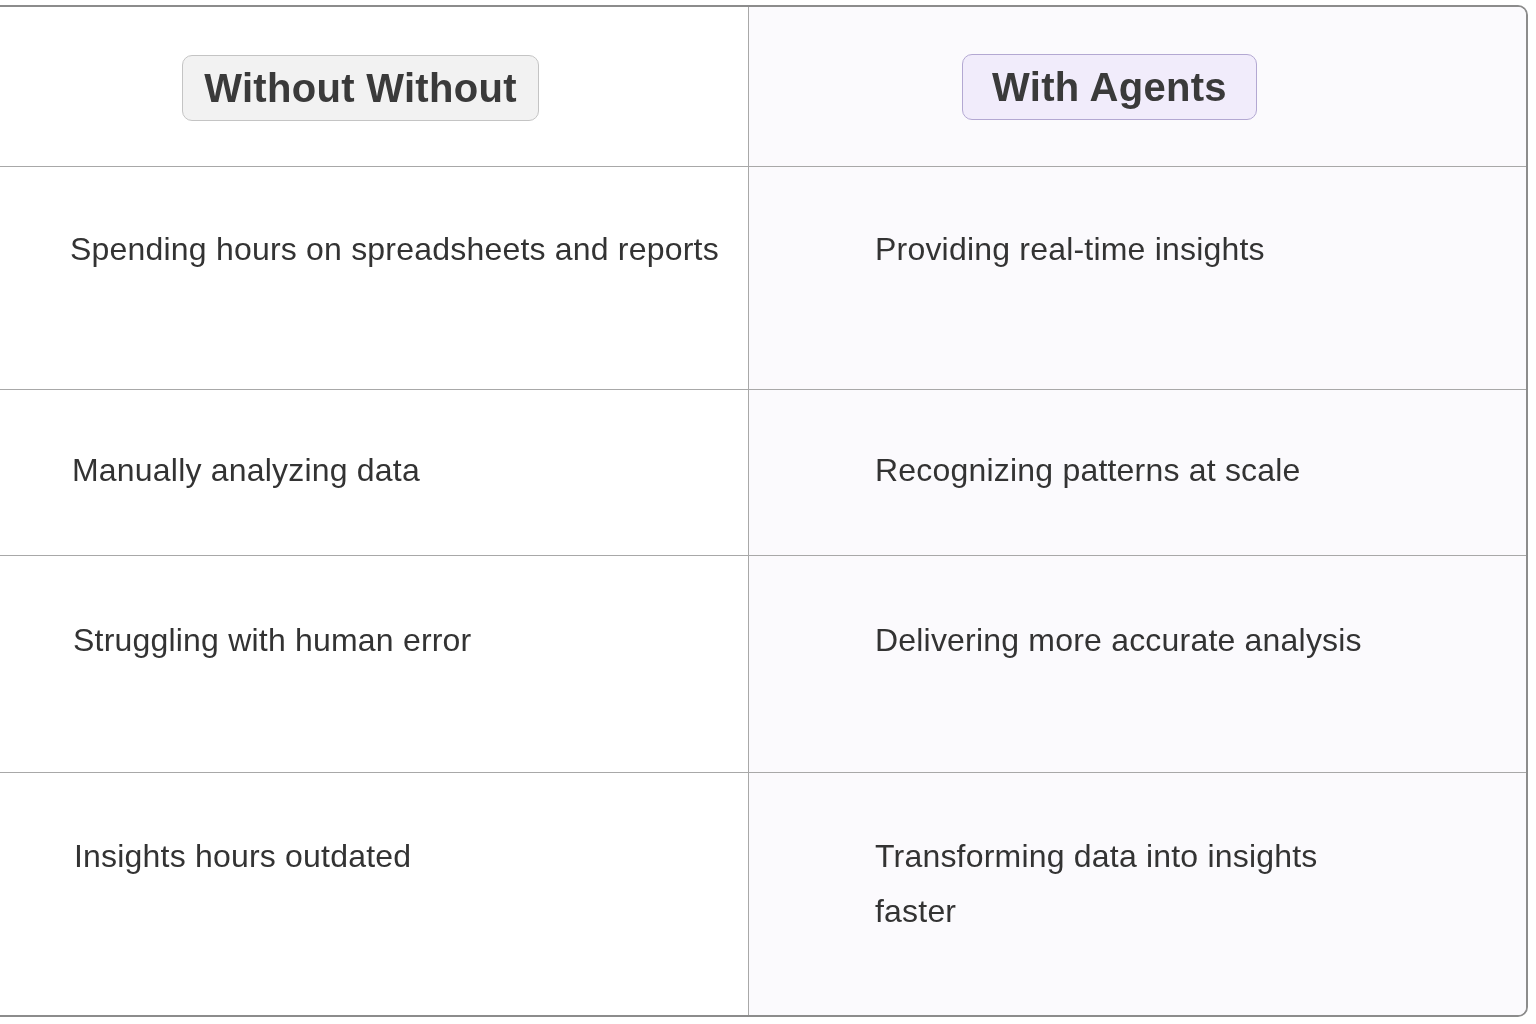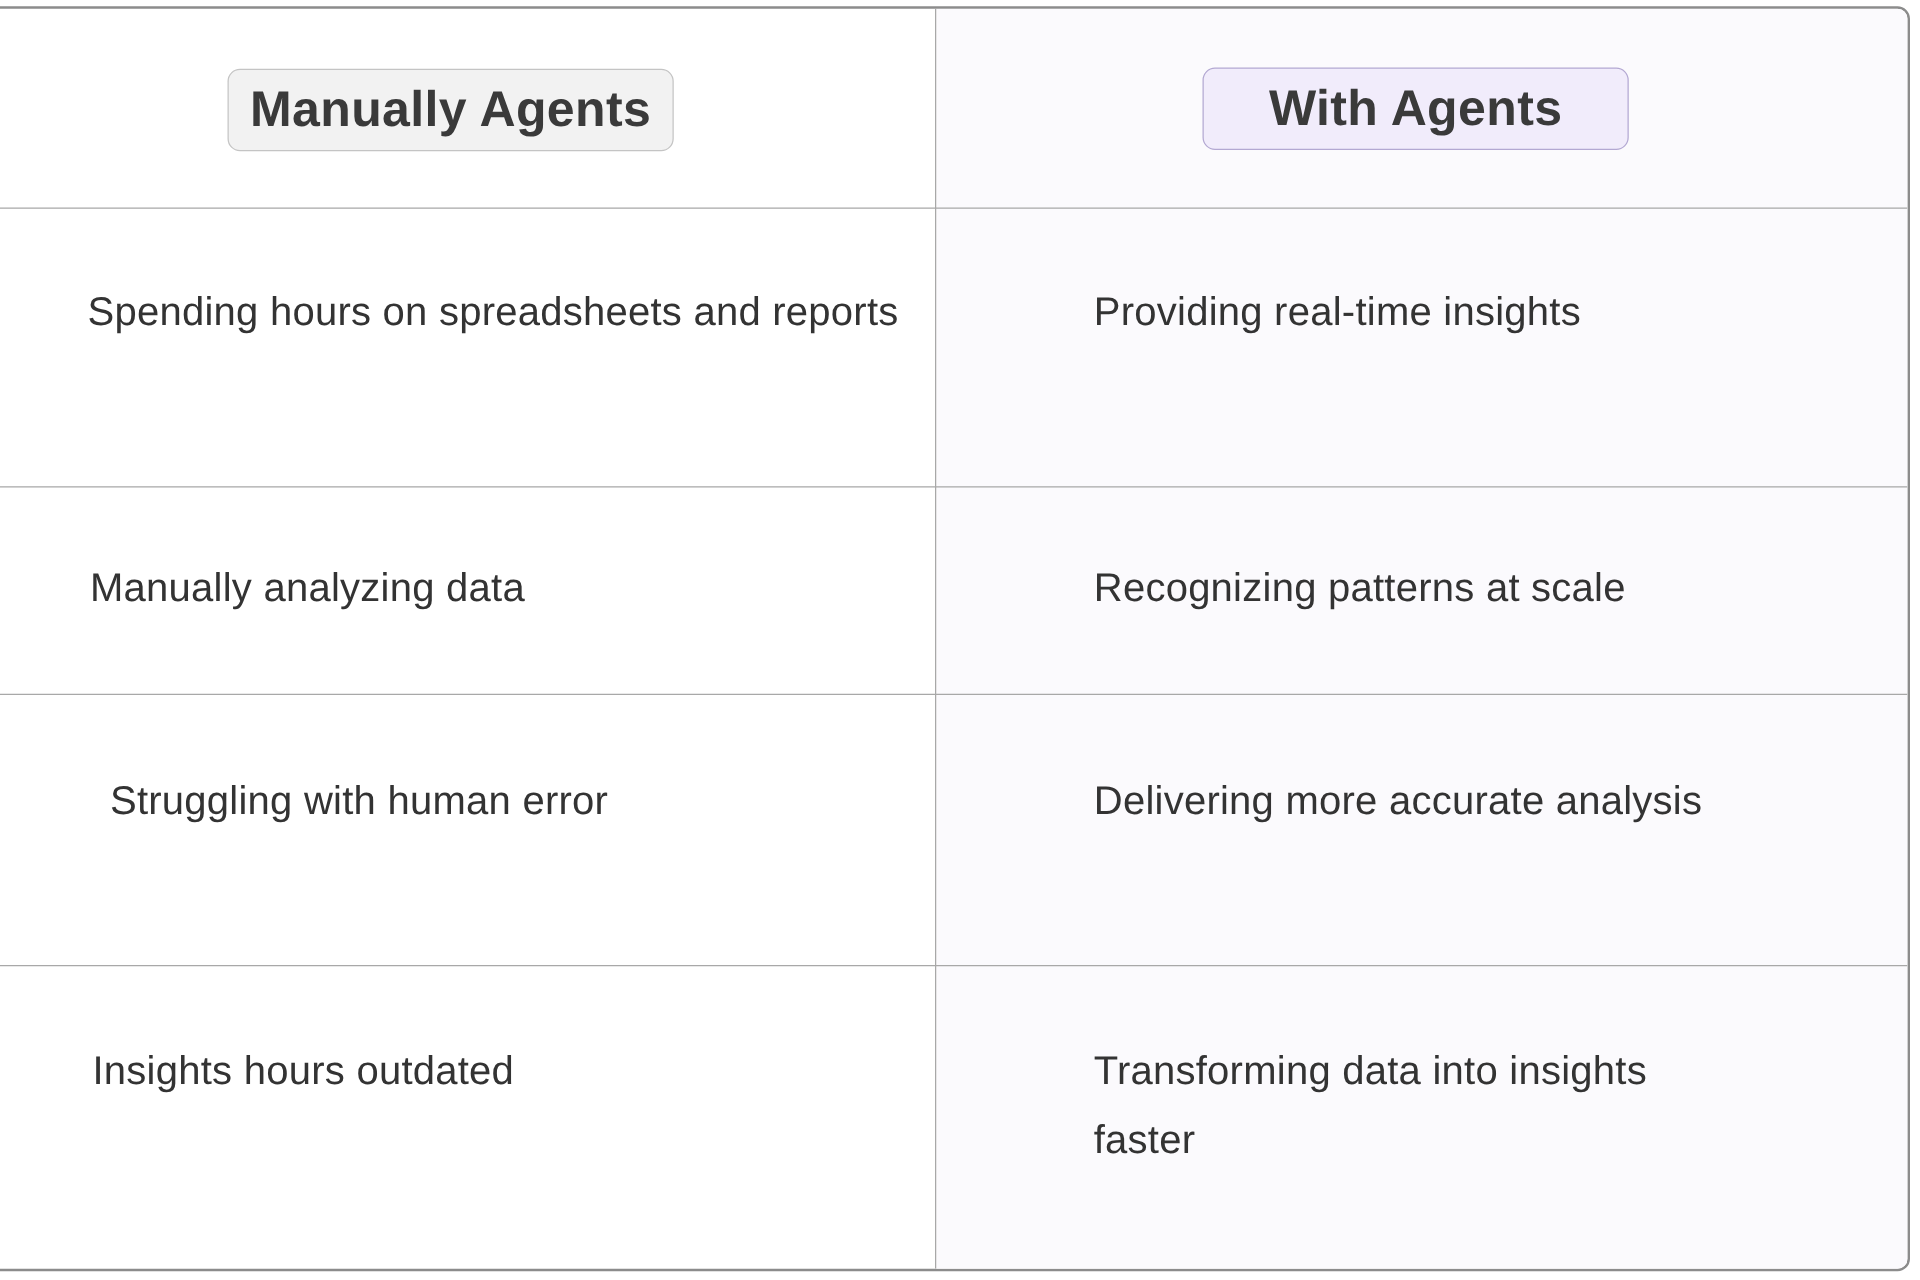--- a/index.html
+++ b/index.html
@@ -73,21 +73,21 @@
     .pill.without {
       left: 192px;
       top: 48px;
       width: 357px;
       background: #f2f2f2;
       border: 1.5px solid #c4c4c4;
     }
     .pill.with {
       left: 213px;
       top: 47px;
-      width: 341px;
+      width: 295px;
       background: #f1ecfb;
       border: 1.5px solid #b3a8d2;
     }
 
     .text {
       position: absolute;
       font-size: 32px;
       line-height: 55px;
       color: #333333;
       letter-spacing: 0.2px;
@@ -95,21 +95,21 @@
   </style>
 </head>
 <body>
 
 <div class="table">
   <div class="col-bg-right"></div>
 
   <div class="row" style="top:0; height:160px;">
     <div class="cell left">
       <div class="pill without">
-        <span>Manually Agents</span>
+        <span>Without Without</span>
       </div>
     </div>
     <div class="cell right">
       <div class="pill with">
         <span>With Agents</span>
       </div>
     </div>
   </div>
 
   <div class="row" style="top:160px; height:223px;">
@@ -125,21 +125,21 @@
     <div class="cell left">
       <div class="text" style="left:82px; top:53px; width:670px;">Manually analyzing data</div>
     </div>
     <div class="cell right">
       <div class="text" style="left:126px; top:53px; width:700px;">Recognizing patterns at scale</div>
     </div>
   </div>
 
   <div class="row" style="top:549px; height:217px;">
     <div class="cell left">
-      <div class="text" style="left:83px; top:57px; width:670px;margin-left:15px;">Struggling with human error</div>
+      <div class="text" style="left:83px; top:57px; width:670px;">Struggling with human error</div>
     </div>
     <div class="cell right">
       <div class="text" style="left:126px; top:57px; width:520px;">Delivering more accurate analysis</div>
     </div>
   </div>
 
   <div class="row last" style="top:766px; height:246px;">
     <div class="cell left">
       <div class="text" style="left:84px; top:56px; width:670px;">Insights hours outdated</div>
     </div>

